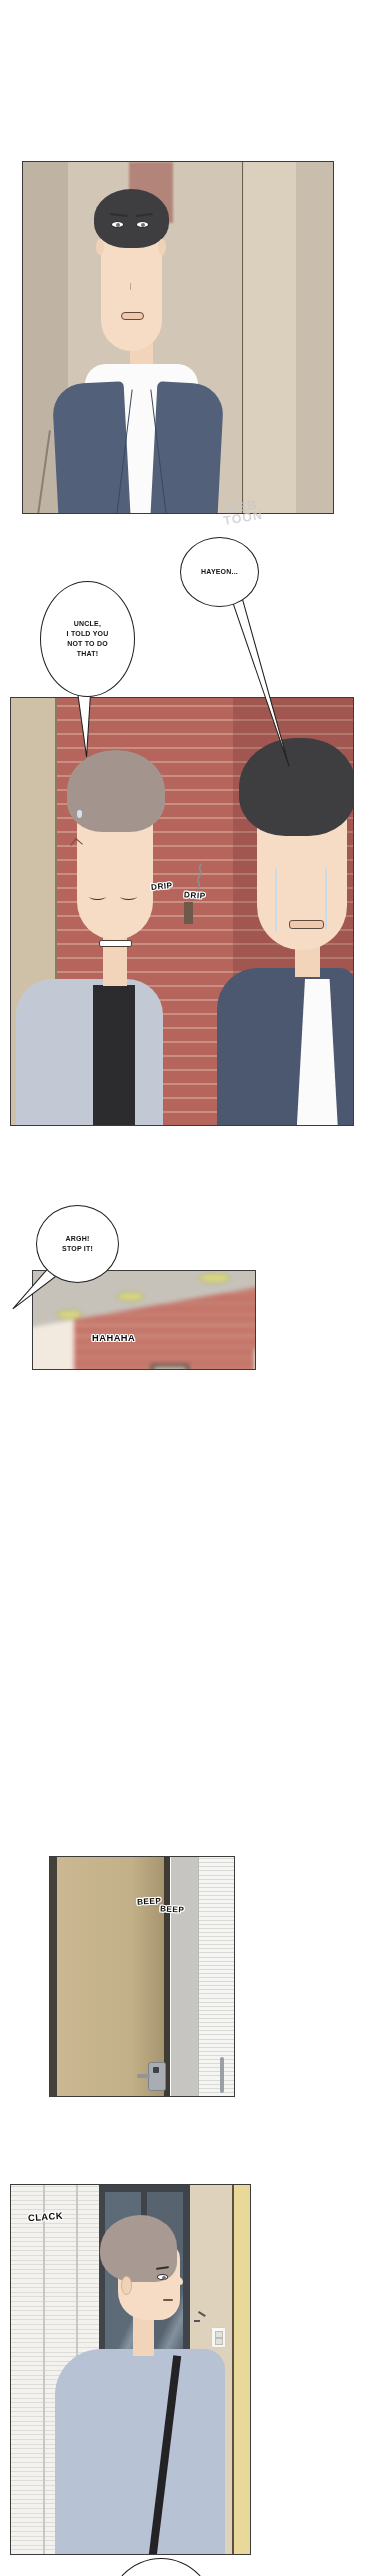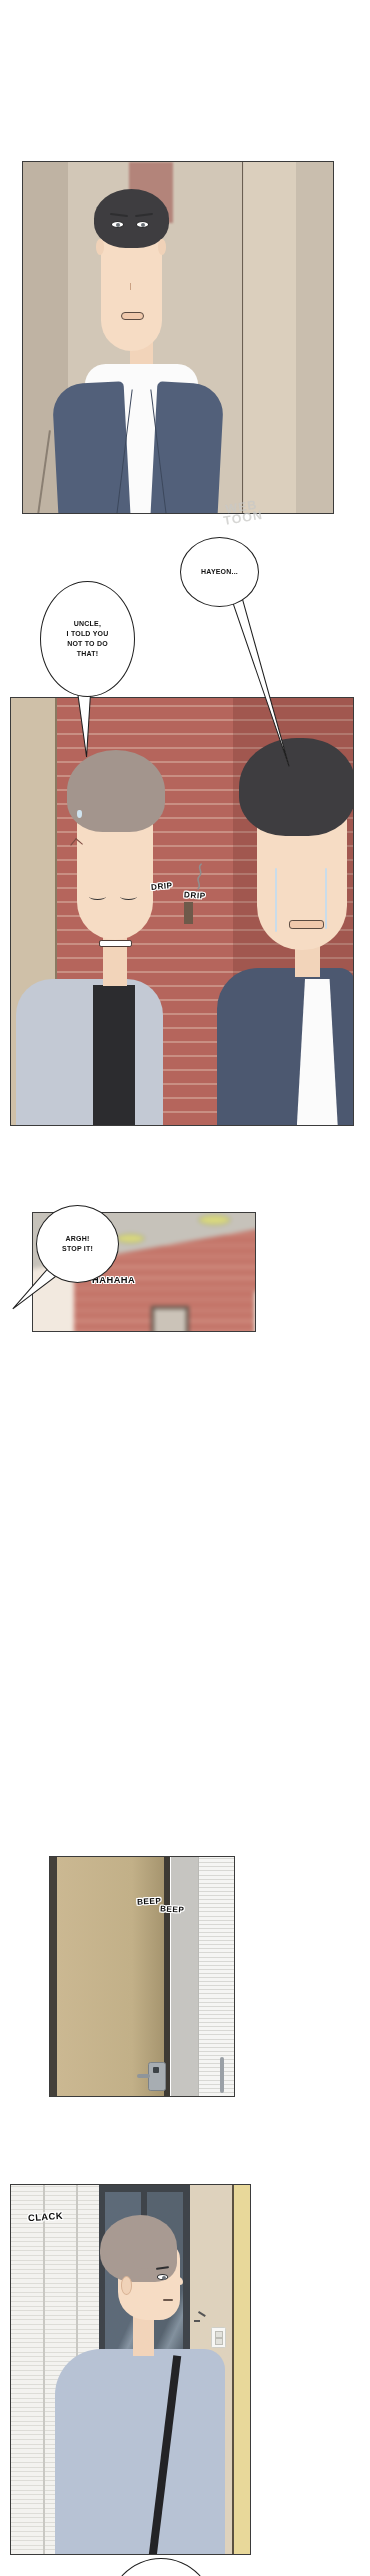--- a/index.html
+++ b/index.html
@@ -121,21 +121,21 @@
   </section>
 
   <svg class="tail" style="left:9.3px;top:1265px;" width="52" height="49" viewBox="0 0 100 95">
     <polygon points="74,8 90,22 7,85" fill="#ffffff" stroke="#1f1f1f" stroke-width="2"></polygon>
   </svg>
   <div class="bubble" style="left:36px;top:1205px;width:83px;height:78px;">
     <p>ARGH!
 STOP IT!</p>
   </div>
 
-  <section class="panel" style="left:32px;top:1212px;width:224px;height:120px;text-align:center;">
+  <section class="panel" style="left:32px;top:1270px;width:224px;height:100px;text-align:center;">
     <div class="blurwrap">
       <div class="abs" style="left:0;top:0;width:67px;height:100%;background:#f2e9df;"></div>
       <div class="abs" style="left:46px;top:0;width:191px;height:134px;
            background:repeating-linear-gradient(0deg,#c4766a 0 9.3px,#d69a8c 9.3px 10.8px);"></div>
       <div class="abs" style="left:0;top:0;width:237px;height:62px;background:#c6c2ba;clip-path:polygon(0 0,100% 0,100% 32%,0 100%);"></div>
       <div class="abs" style="left:170px;top:6.2px;width:29px;height:8.2px;background:#d9d87f;border:2.1px solid #b9b98a;border-radius:50%;"></div>
       <div class="abs" style="left:88px;top:25px;width:25px;height:7.2px;background:#d9d87f;border:2.1px solid #b9b98a;border-radius:50%;"></div>
       <div class="abs" style="left:28px;top:43px;width:23px;height:6.7px;background:#d9d87f;border:2.1px solid #b9b98a;border-radius:50%;"></div>
       <div class="abs" style="left:123px;top:98px;width:32px;height:31px;background:#cbc3b8;border:3.1px solid #5d5148;"></div>
       <div class="abs" style="left:226px;top:83px;width:57px;height:49px;background:#f6f4ef;border:1px solid #b9ab98;"></div>

